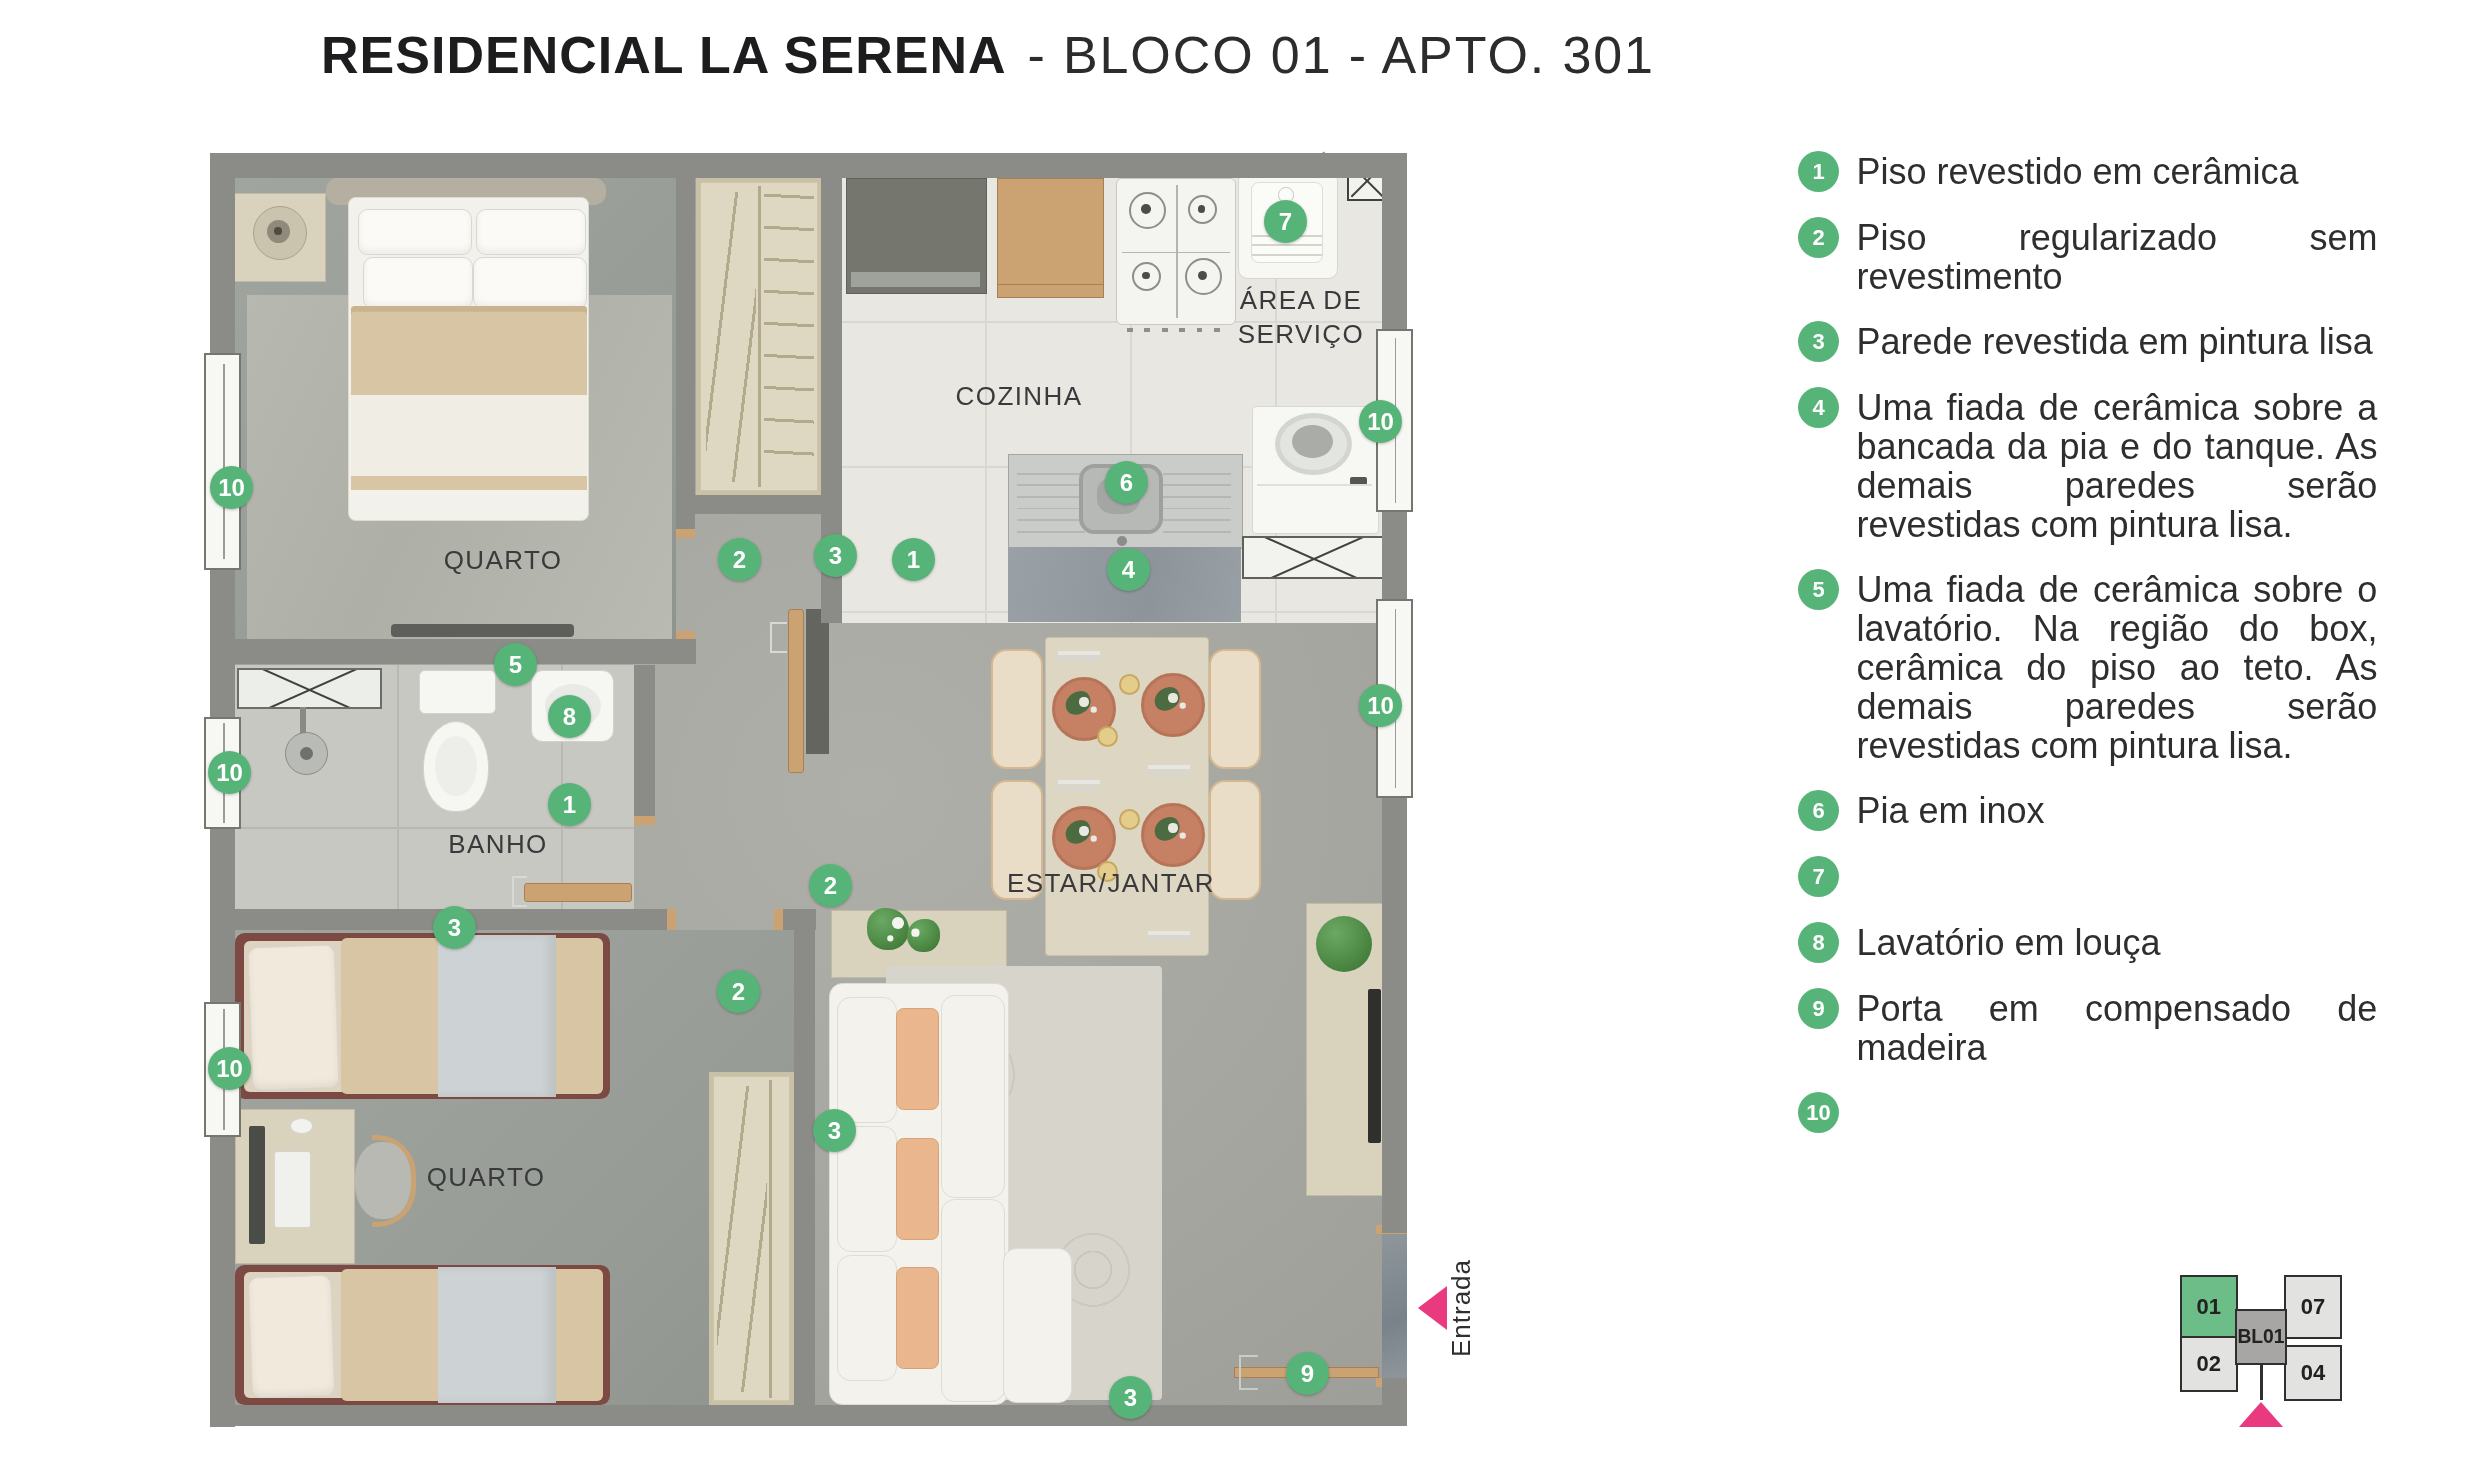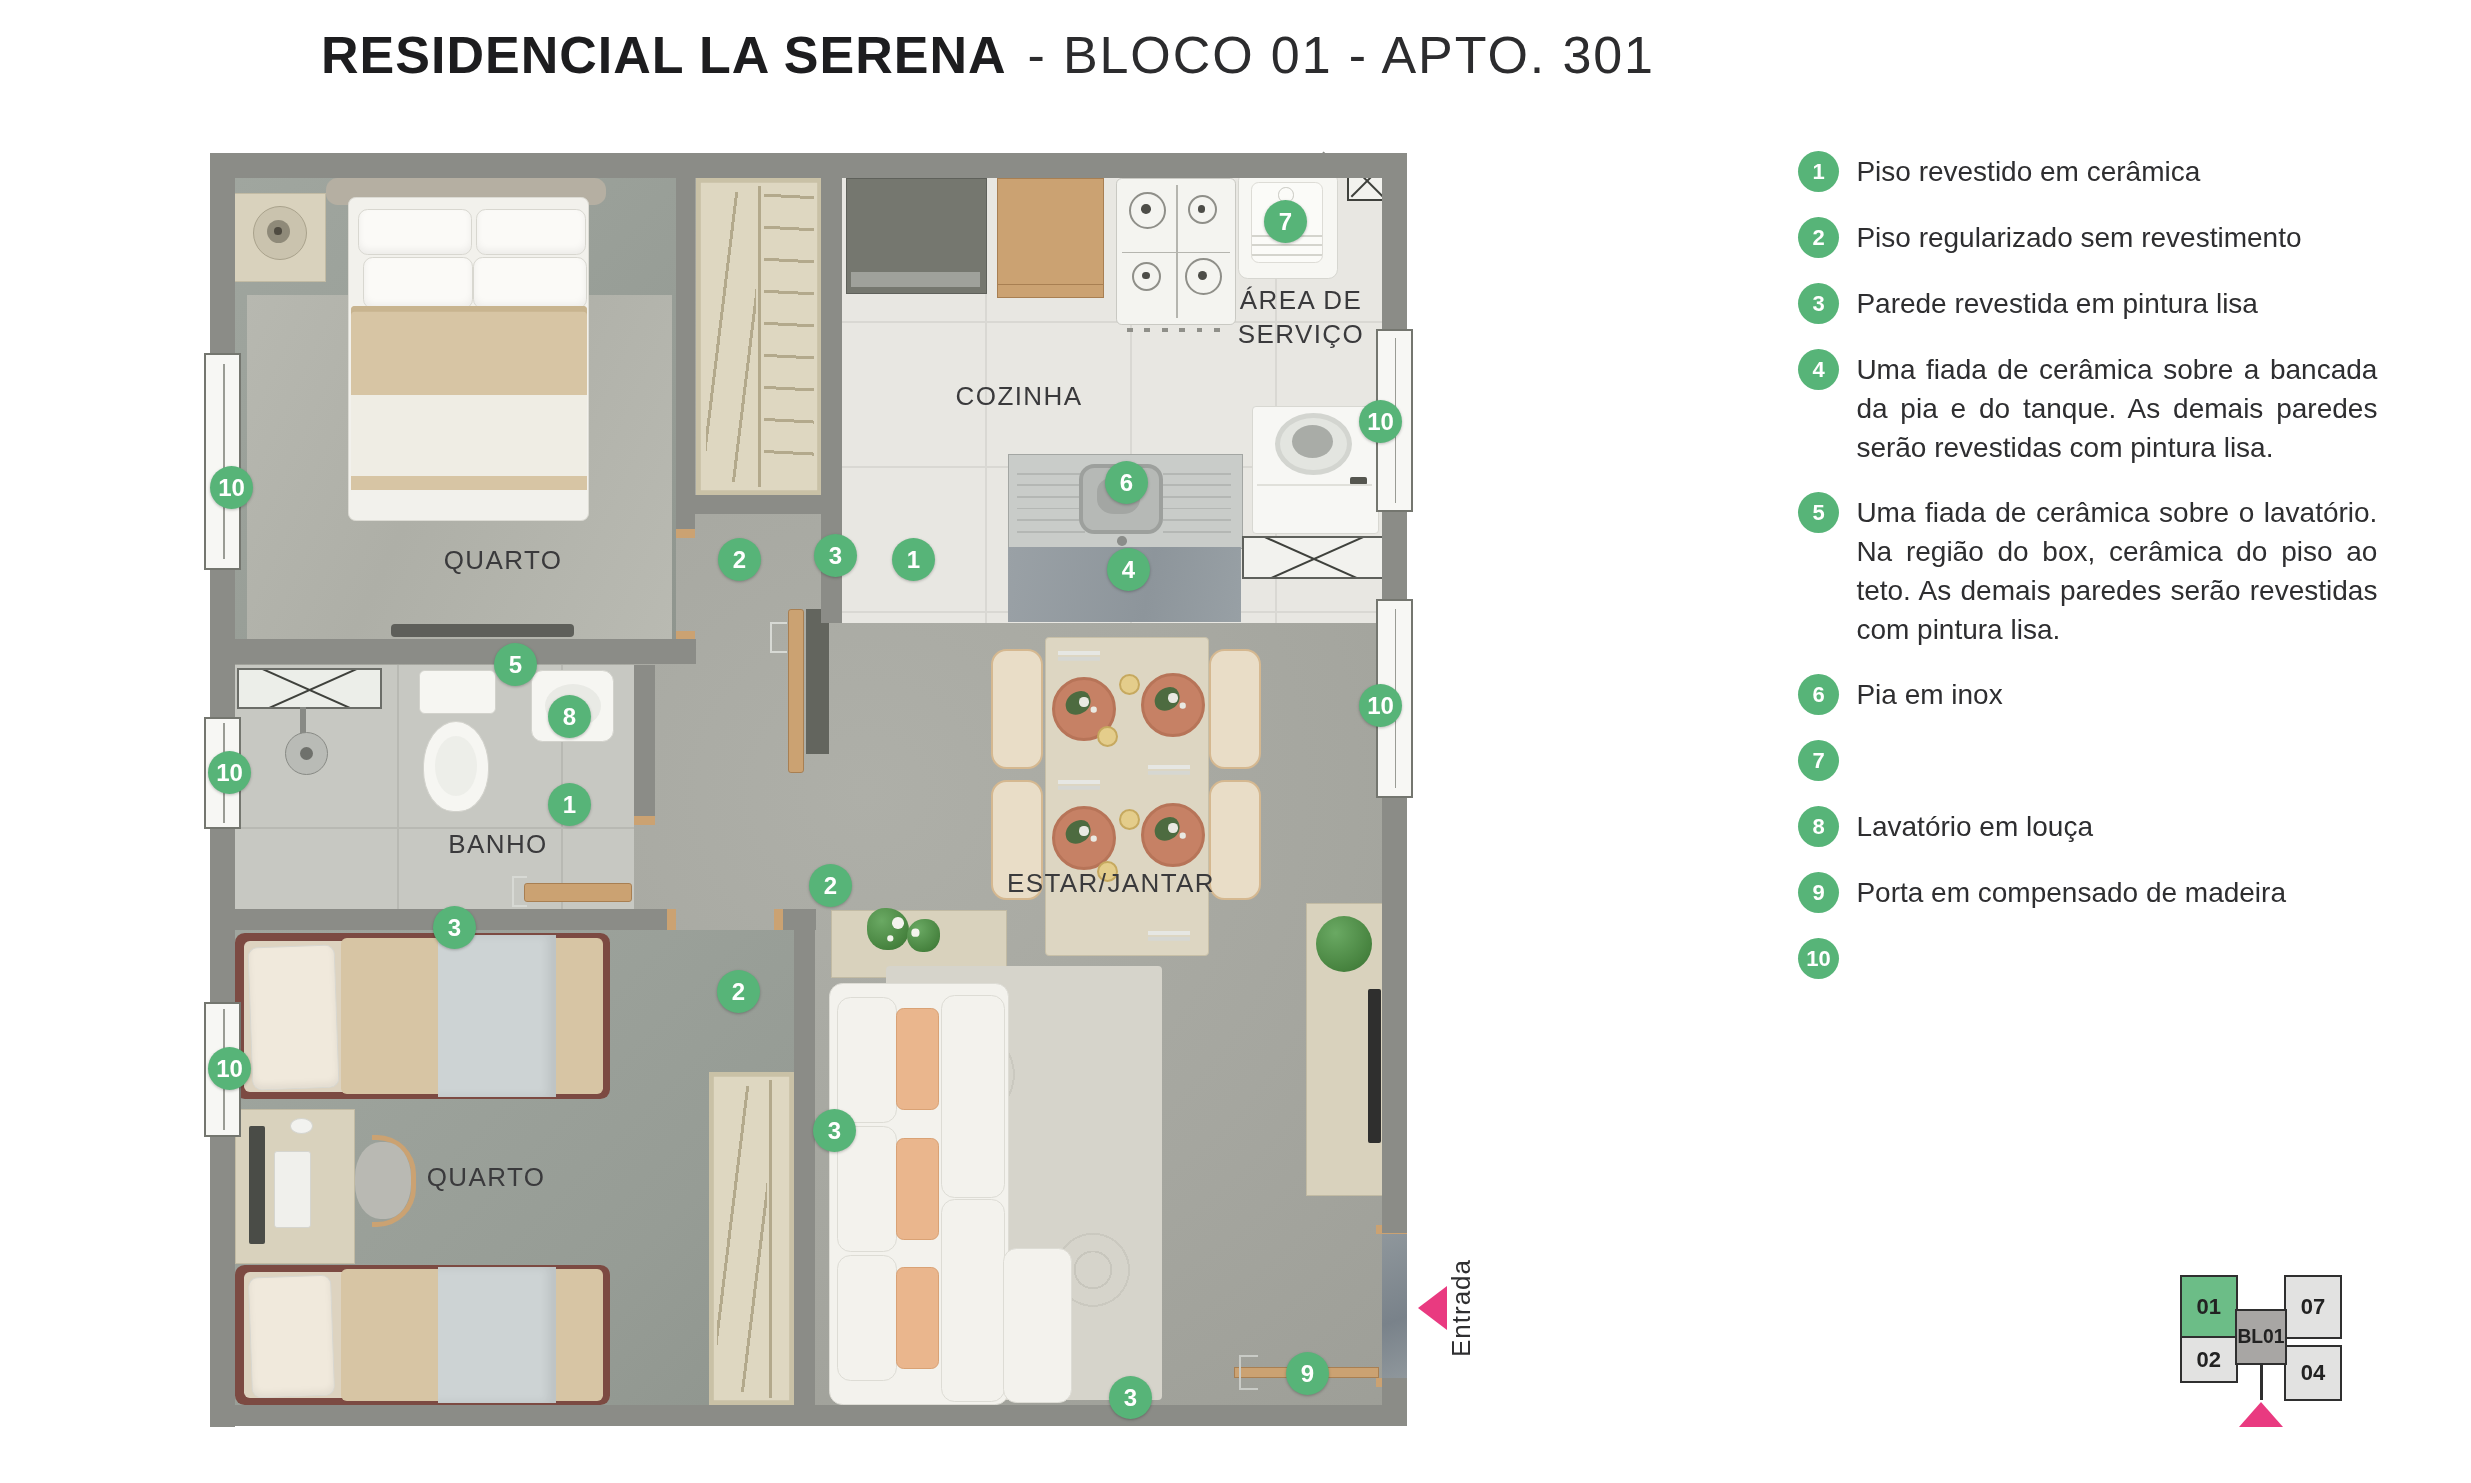--- a/index.html
+++ b/index.html
@@ -72,21 +72,21 @@
   .room-area-servico{white-space:normal; width:222px; text-align:center; line-height:34px;}
 
   #entrance-label{position:absolute; transform:translate(-50%,-50%) rotate(-90deg); font-size:26px; color:#2f2f31; letter-spacing:1px; z-index:30;}
   #entrance-arrow{position:absolute; width:0; height:0; border-top:22px solid transparent; border-bottom:22px solid transparent; border-right:29px solid #e93a80;}
 
   
   #legend{position:absolute; left:1798px; top:151px; width:589px;}
   .legend-item{display:flex; align-items:flex-start; margin-bottom:25px;}
   .legend-num{flex:0 0 41px; width:41px; height:41px; border-radius:50%; background:#57b478; color:#fff;
     font-size:22px; font-weight:700; line-height:41px; text-align:center; margin-right:17.4px;}
-  .legend-text{font-size:28px; line-height:39px; color:#2e2e30; text-align:justify; width:521px; padding-top:1px;}
+  .legend-text{font-size:36px; line-height:39px; color:#2e2e30; text-align:justify; width:521px; padding-top:1px;}
 
   
   #blockkey{position:absolute; left:2172px; top:1267px; width:183px; height:164px;}
   .bk-box{position:absolute; box-sizing:border-box; border:2.9px solid #2f2f2f; display:flex; align-items:center; justify-content:center;
     font-weight:700; font-size:22px; color:#222;}
   .bk-gray{background:#e2e2e1;} .bk-green{background:#6cbd87;} .bk-mid{background:#a8a6a4; font-size:19.3px;}
   #bk-stem{position:absolute; background:#2f2f2f;}
   #bk-tri{position:absolute; width:0; height:0; border-left:22px solid transparent; border-right:22px solid transparent; border-bottom:25px solid #e93a80;}
 </style>
 </head>
@@ -376,20 +376,20 @@
         <div class="legend-text">Porta em compensado de madeira</div>
       </div>
       <div class="legend-item">
         <div class="legend-num">10</div>
       </div>
     </div>
 </div>
 
 <div id="blockkey">
   <div class="bk-box bk-green" style="left:7.7px;top:7.7px;width:58px;height:64px;">01</div>
-  <div class="bk-box bk-gray" style="left:7.7px;top:69px;width:58px;height:47px;">02</div>
+  <div class="bk-box bk-gray" style="left:7.7px;top:69px;width:58px;height:56px;">02</div>
   <div class="bk-box bk-mid" style="left:63px;top:42px;width:52px;height:56px;z-index:2;">BL01</div>
   <div class="bk-box bk-gray" style="left:112px;top:7.7px;width:58px;height:64px;">07</div>
   <div class="bk-box bk-gray" style="left:112px;top:78px;width:58px;height:56px;">04</div>
   <div id="bk-stem" style="left:88px;top:98px;width:2.9px;height:35px;"></div>
   <div id="bk-tri" style="left:67px;top:135px;"></div>
 </div>
 
 
 </body></html>

